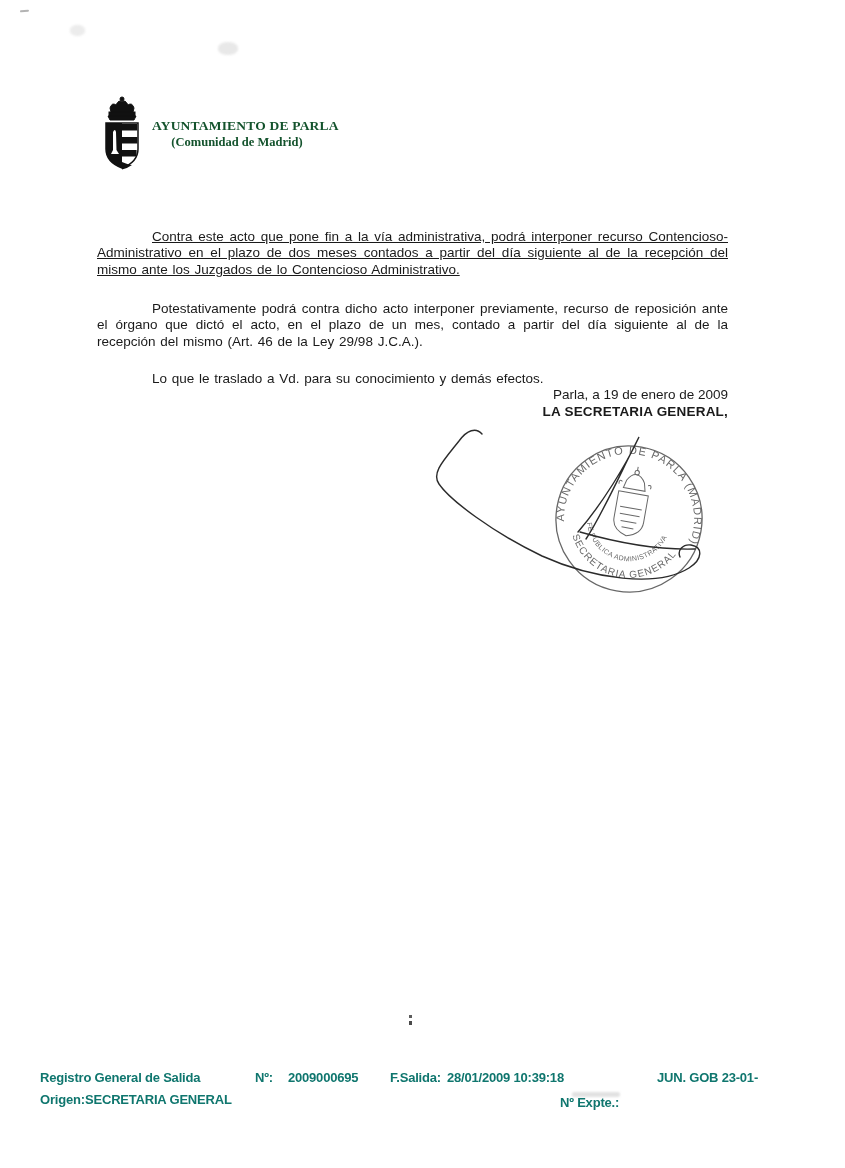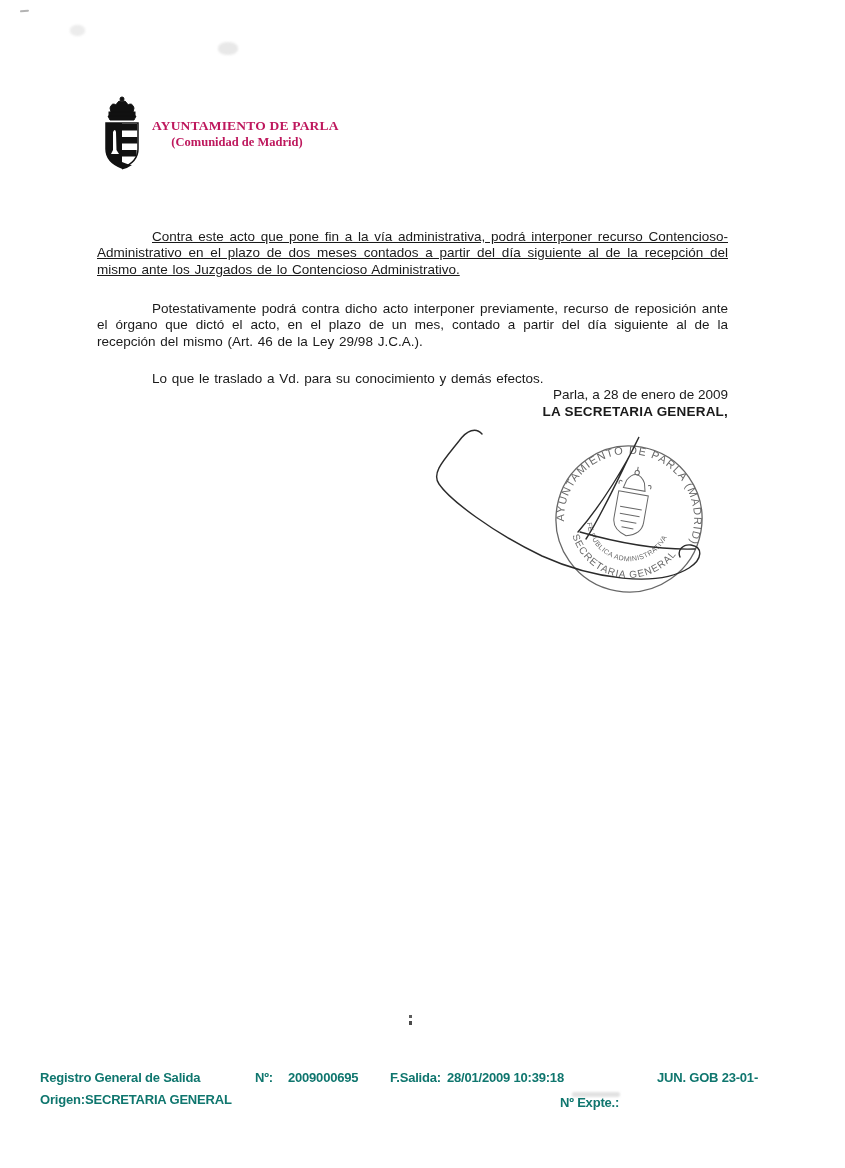--- a/index.html
+++ b/index.html
@@ -21,21 +21,21 @@
   .art-semicolon i{position:absolute;left:0;width:3px;height:3px;background:#5c5c5c;display:block;}
   .art-semicolon i.b{top:6px;height:4px;background:#4a4a4a;}
   .art-footer-smudge{left:572px;top:1092px;width:48px;height:5px;background:#b5b5b5;opacity:.4;filter:blur(1px);border-radius:2px;}
 
   
   .letterhead{position:absolute;left:100px;top:96px;display:flex;align-items:flex-start;}
   .coat{width:44px;height:74px;}
   .org-block{
     margin-left:8px;margin-top:22px;
     font-family:"Liberation Serif",serif;
-    font-weight:bold;color:#be185d;
+    font-weight:bold;color:#14532d;
     width:170px;text-align:center;line-height:16px;
   }
   .org-name{font-size:13.5px;letter-spacing:.2px;white-space:nowrap;}
   .org-sub{font-size:12.5px;}
 
   
   .para{
     position:absolute;left:97px;width:631px;
     font-size:13.5px;line-height:16.6px;
     text-align:justify;text-indent:55px;
@@ -117,21 +117,21 @@
       <div class="org-name">AYUNTAMIENTO DE PARLA</div>
       <div class="org-sub">(Comunidad de Madrid)</div>
     </div>
   </div>
 
   <p class="para p1">Contra este acto que pone fin a la vía administrativa, podrá interponer recurso Contencioso-Administrativo en el plazo de dos meses contados a partir del día siguiente al de la recepción del mismo ante los Juzgados de lo Contencioso Administrativo.</p>
   <p class="para p2">Potestativamente podrá contra dicho acto interponer previamente, recurso de reposición ante el órgano que dictó el acto, en el plazo de un mes, contado a partir del día siguiente al de la recepción del mismo (Art. 46 de la Ley 29/98 J.C.A.).</p>
   <p class="para p3">Lo que le traslado a Vd. para su conocimiento y demás efectos.</p>
 
   <div class="sign-block">
-    <div>Parla, a 28 de enero de 2009</div>
+    <div>Parla, a 19 de enero de 2009</div>
     <div class="signer">LA SECRETARIA GENERAL,</div>
   </div>
 
   <div class="stamp-wrap">
     <svg width="300" height="195" viewBox="0 0 300 195">
       <defs>
         <path id="arcTop" d="M 145.8,136.3 A 65,65 0 1 1 252.2,136.3"></path>
         <path id="arcBottom" d="M 140.9,109.2 A 59,59 0 0 0 257.1,109.2"></path>
         <path id="arcInner" d="M 158.4,109.9 A 42,42 0 0 0 239.6,109.9"></path>
       </defs>

